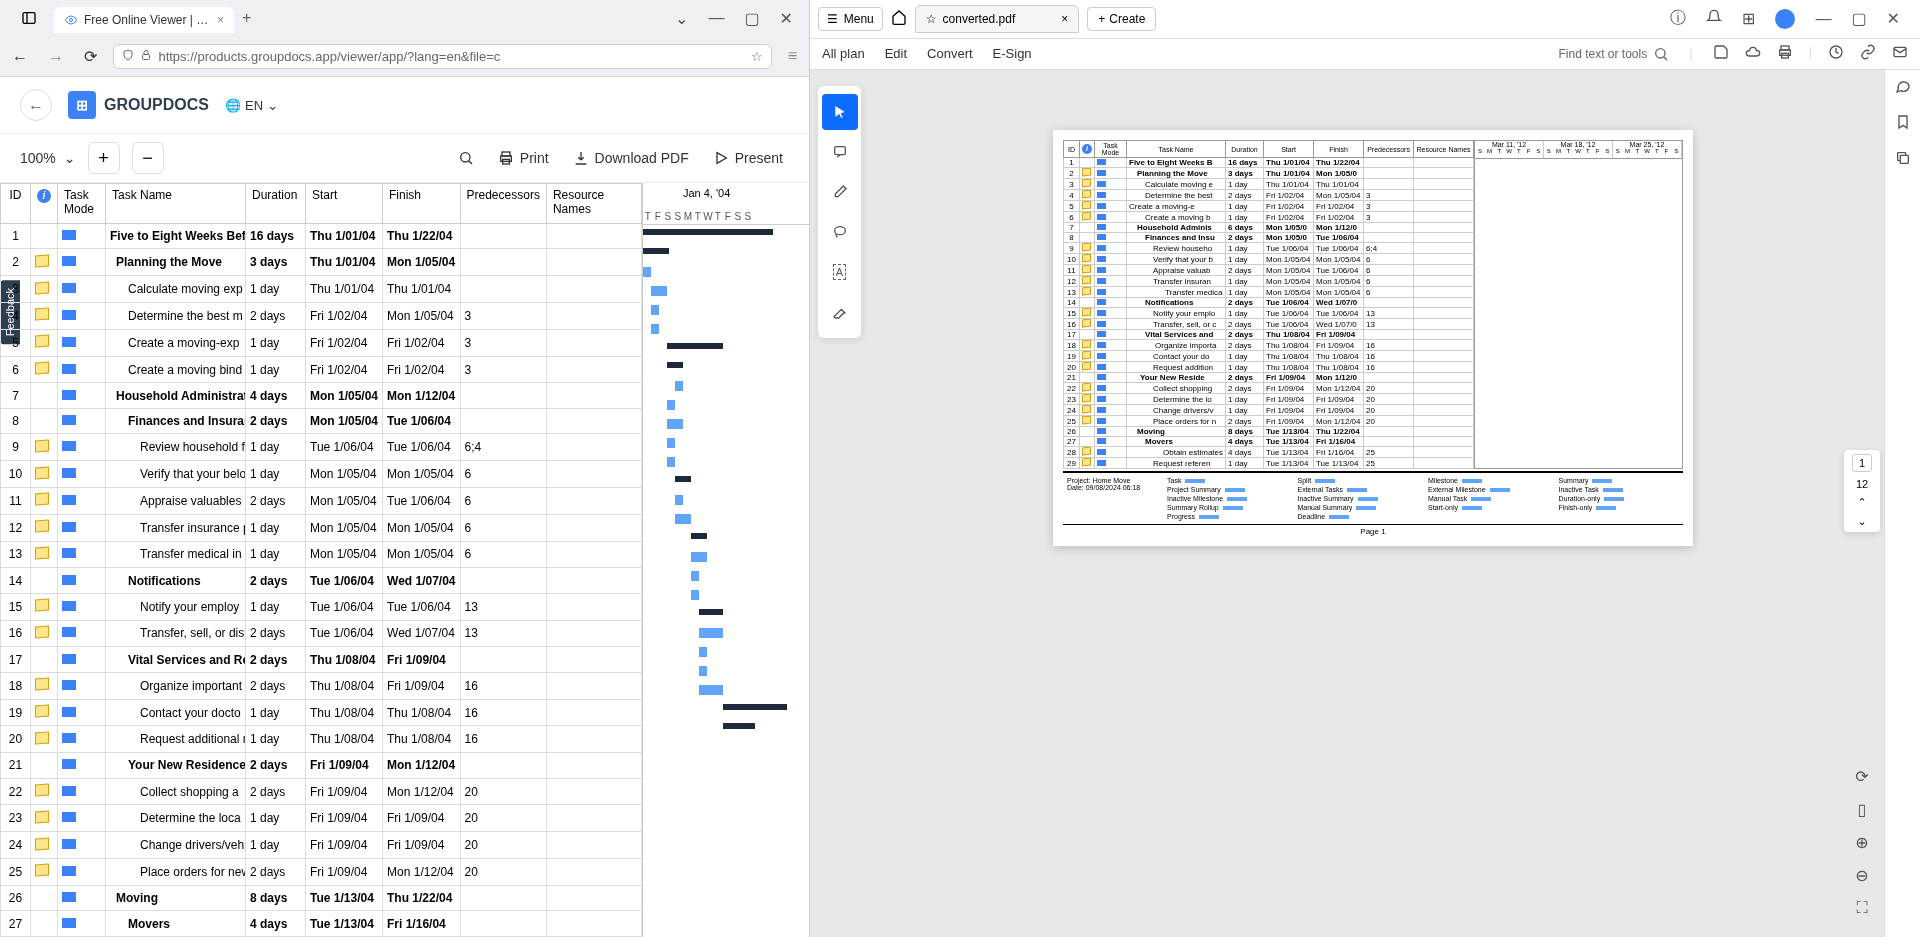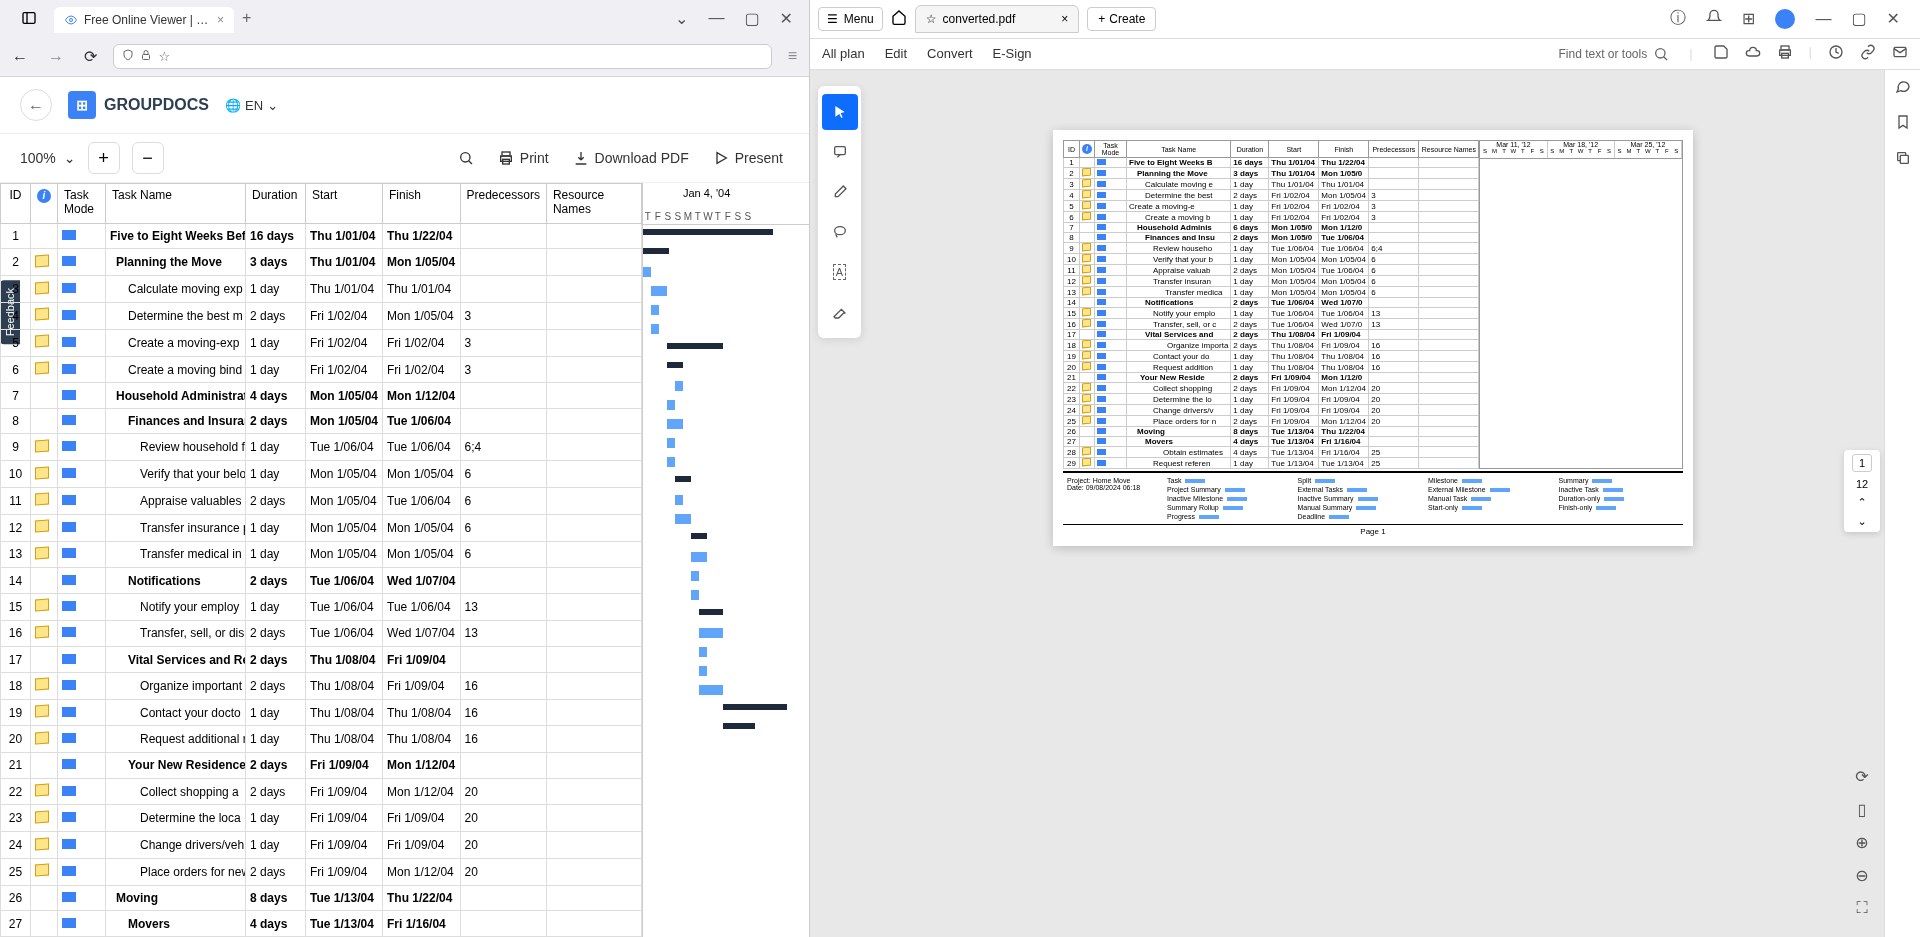--- a/index.html
+++ b/index.html
@@ -155,20 +155,21 @@
       <span class="nav-btn">→</span>
       <span class="nav-btn active">⟳</span>
       <div class="url-bar">
         <span><svg class="small-svg" viewBox="0 0 24 24" fill="none" stroke="currentColor" stroke-width="2">
               <path d="M12 22s8-4 8-10V5l-8-3-8 3v7c0 6 8 10 8 10z"></path>
             </svg></span>
         <span><svg class="small-svg" viewBox="0 0 24 24" fill="none" stroke="currentColor" stroke-width="2">
               <rect x="5" y="11" width="14" height="10" rx="2"></rect>
               <path d="M8 11V7a4 4 0 018 0v4"></path>
             </svg></span>
+        <span class="url-text">https://products.groupdocs.app/viewer/app/?lang=en&amp;file=c</span>
         <span>☆</span>
       </div>
       <span class="nav-btn">≡</span>
     </div>
   </div>
 
   <div class="app-header">
     <div class="back-circle">←</div>
     <div class="logo">
       <span class="logo-icon">⊞</span>
@@ -895,21 +896,21 @@
     <td class="bold">2 days</td>
     <td class="bold">Thu 1/08/04</td>
     <td class="bold">Fri 1/09/04</td>
     <td></td>
     <td></td>
                 </tr>
                 <tr>
     <td style="text-align:center">18</td>
     <td><span class="note-ico" style="width:9px;height:8px"></span></td>
     <td><span class="mode-ico" style="width:9px;height:6px"></span></td>
-    <td class="" style="padding-left:40px">Organize importa</td>
+    <td class="" style="padding-left:28px">Organize importa</td>
     <td class="">2 days</td>
     <td class="">Thu 1/08/04</td>
     <td class="">Fri 1/09/04</td>
     <td>16</td>
     <td></td>
                 </tr>
                 <tr>
     <td style="text-align:center">19</td>
     <td><span class="note-ico" style="width:9px;height:8px"></span></td>
     <td><span class="mode-ico" style="width:9px;height:6px"></span></td>

